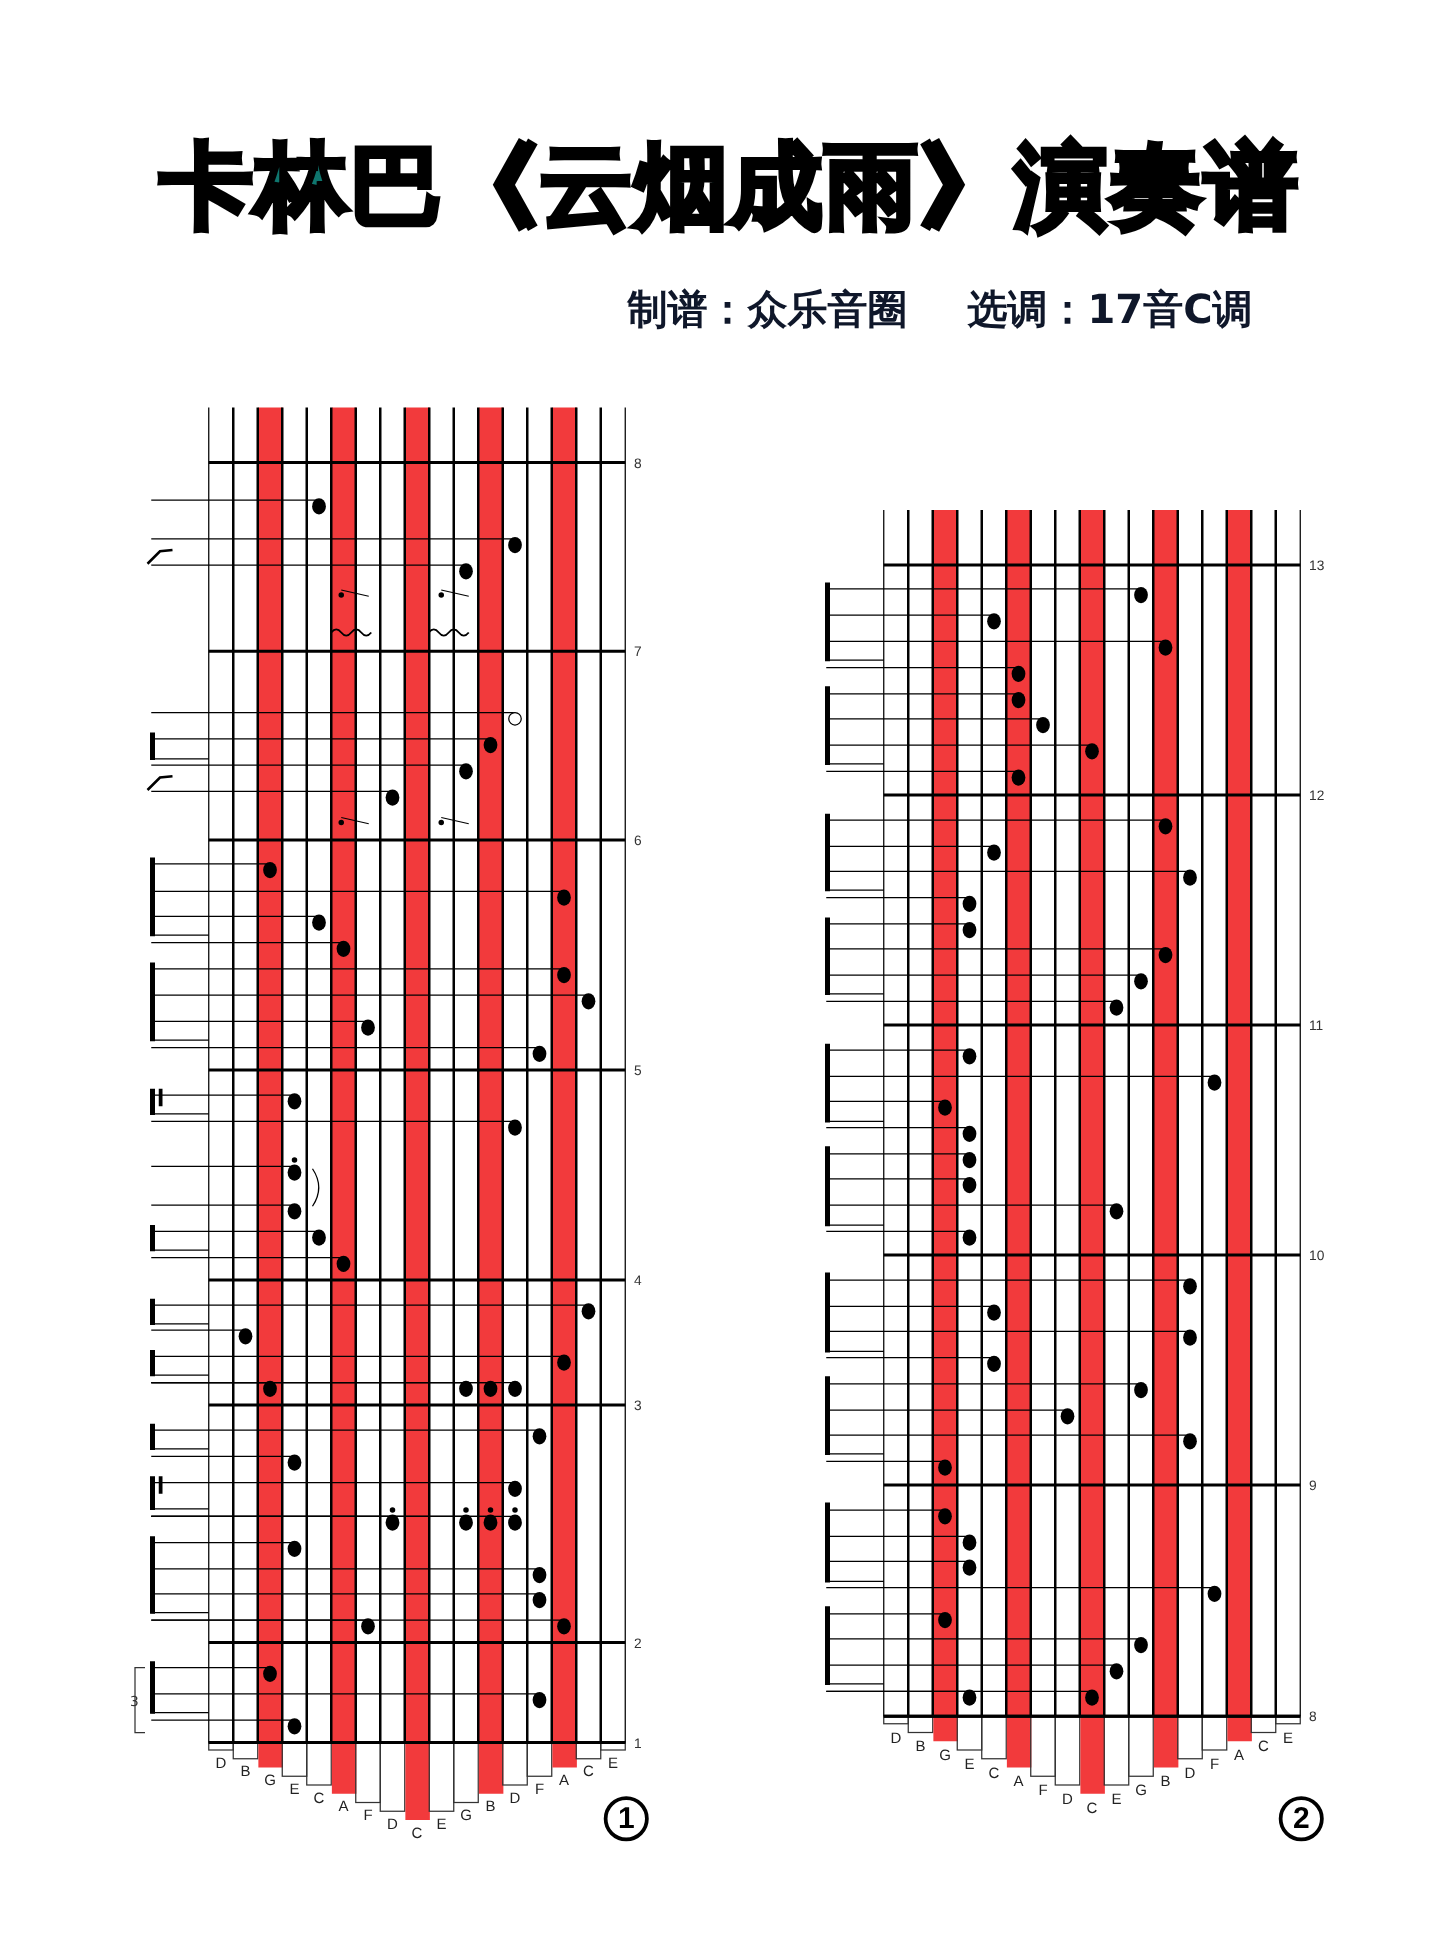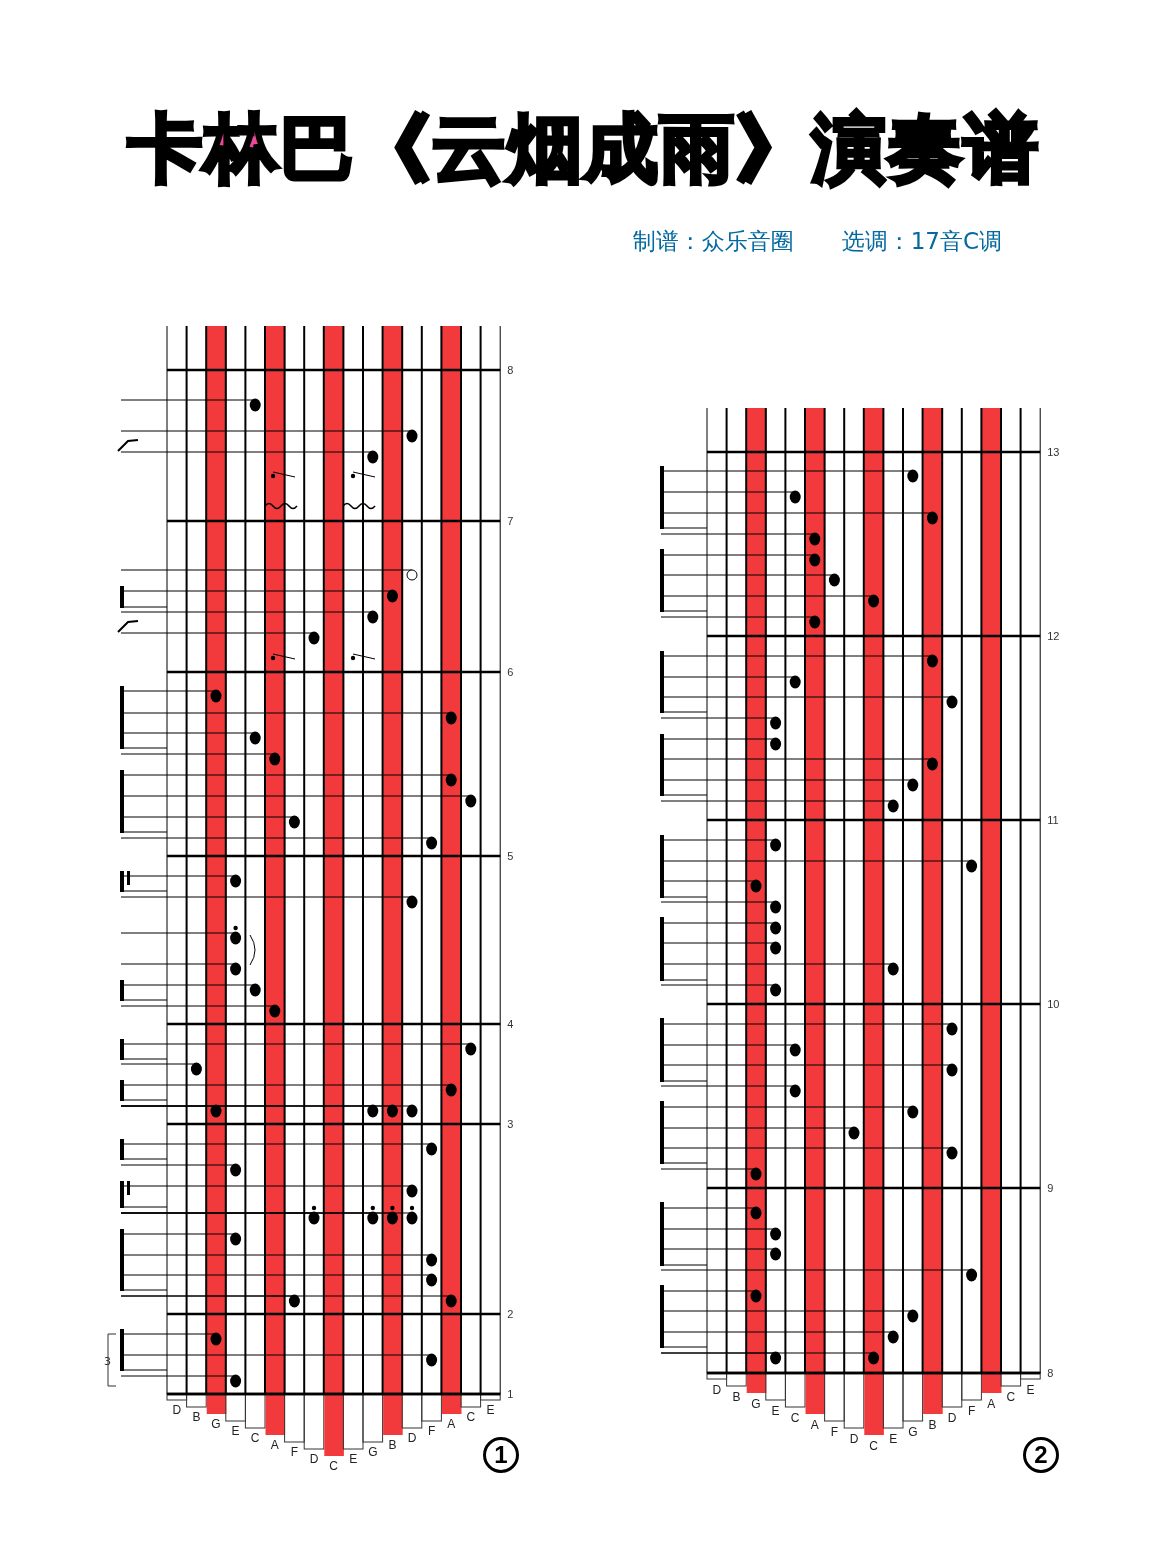--- a/index.html
+++ b/index.html
@@ -1,20 +1,20 @@
 <!DOCTYPE html>
 <html><head>
 <meta charset="utf-8">
 <style>
   html,body{margin:0;padding:0;background:#fff;}
   body{width:1152px;height:1565px;position:relative;overflow:hidden;font-family:"DejaVu Sans",sans-serif;}
   .title{position:absolute;left:0;top:100px;width:1152px;text-align:center;padding-left:16px;box-sizing:border-box;
-    font-size:74px;font-weight:900;letter-spacing:2px;color:#ec4899;font-family:"DejaVu Sans",sans-serif;
+    font-size:74px;font-weight:900;letter-spacing:2px;color:#0f766e;font-family:"DejaVu Sans",sans-serif;
     -webkit-text-stroke:4px #000;}
-  .subtitle{position:absolute;top:226px;right:150px;font-size:23px;font-weight:normal;color:#0369a1;font-family:"DejaVu Sans",sans-serif;}
+  .subtitle{position:absolute;top:226px;right:150px;font-size:32px;font-weight:bold;color:#0f172a;font-family:"DejaVu Sans",sans-serif;}
   .subtitle span{display:inline-block;}
   .subtitle .gap{width:48px;}
   svg{position:absolute;left:0;top:0;}
   .page-num{position:absolute;width:30px;height:30px;border:3px solid #000;border-radius:50%;
     font-size:24px;font-weight:bold;text-align:center;line-height:30px;font-family:"Liberation Sans",sans-serif;}
 </style>
 </head>
 <body>
 
 <div class="title">卡林巴《云烟成雨》演奏谱</div>

